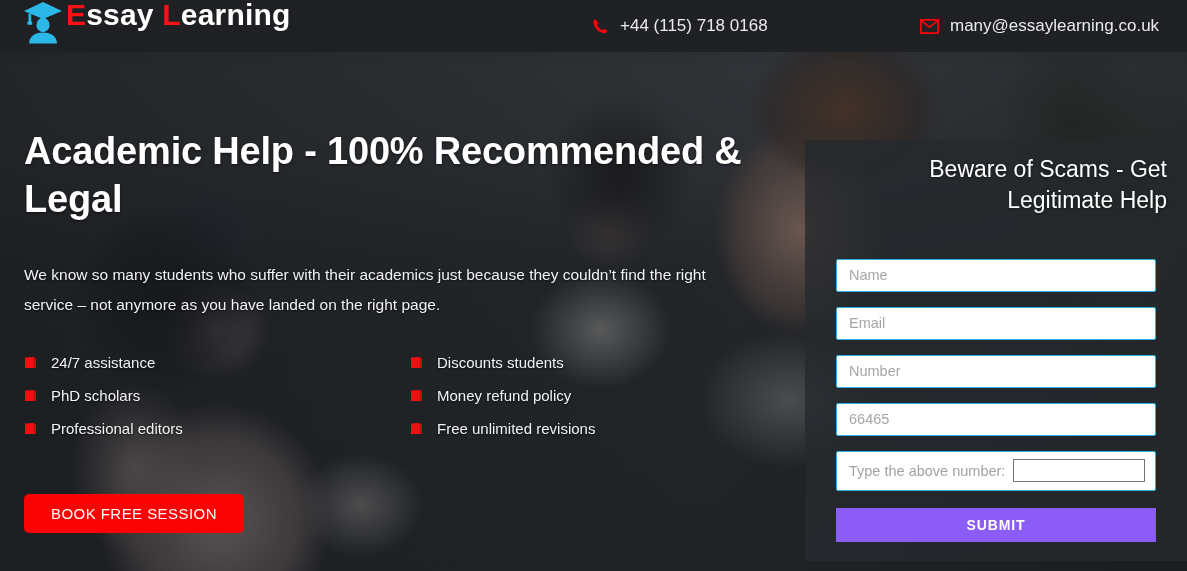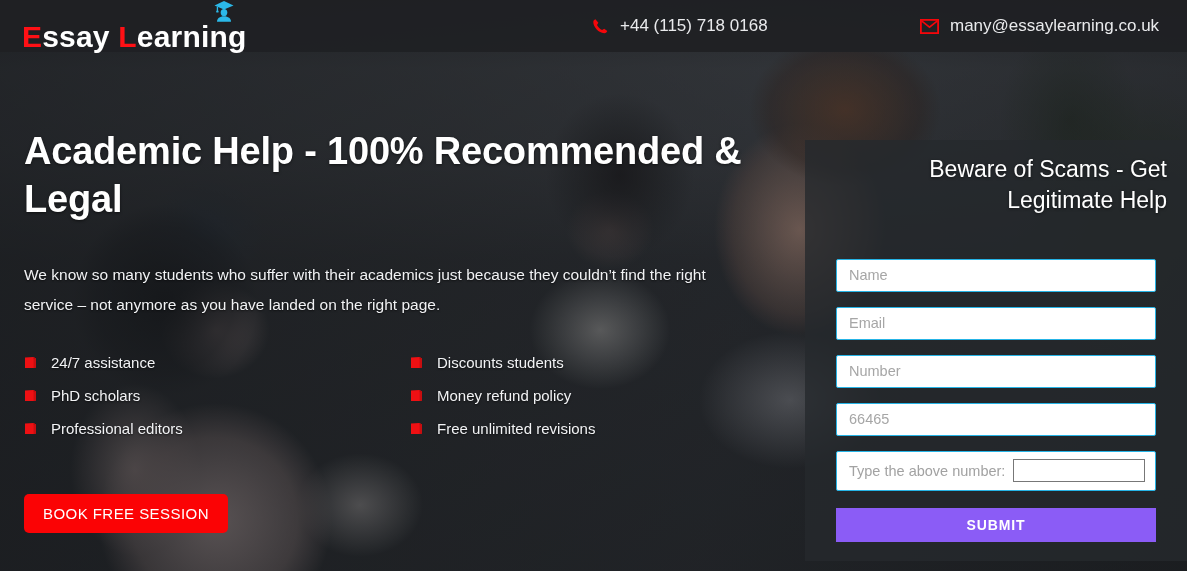--- a/index.html
+++ b/index.html
@@ -67,24 +67,23 @@
     top: 0; left: 0; right: 0;
     height: 52px;
     background: rgba(31,32,35,0.93);
     display: flex;
     align-items: center;
     z-index: 30;
   }
 
   .logo-wrap {
     display: flex;
-    align-items: flex-end;
+    align-items: flex-start;
     margin-left: 22px;
     height: 100%;
-    flex-direction: column;
   }
   .logo-mark { width: 42px; height: 44px; display: block; margin-right: 2px; }
 
   .logo-text {
     font-size: 30px;
     font-weight: bold;
     letter-spacing: 0.2px;
     color: #ffffff;
     white-space: nowrap;
     line-height: 1;
@@ -143,21 +142,21 @@
     font-size: 15px;
     color: #f2f3f5;
     text-shadow: 0 1px 2px rgba(0,0,0,0.6);
   }
   .feat .bullet { margin-right: 14px; display: inline-flex; flex: 0 0 auto; }
 
   .cta-btn {
     position: absolute;
     left: 24px;
     top: 494px;
-    width: 204px;
+    width: 220px;
     height: 39px;
     border: none;
     border-radius: 5px;
     background: #fb0305;
     color: #ffffff;
     font-size: 15px;
     letter-spacing: 0.45px;
     font-family: "Liberation Sans", sans-serif;
     cursor: pointer;
     z-index: 20;

